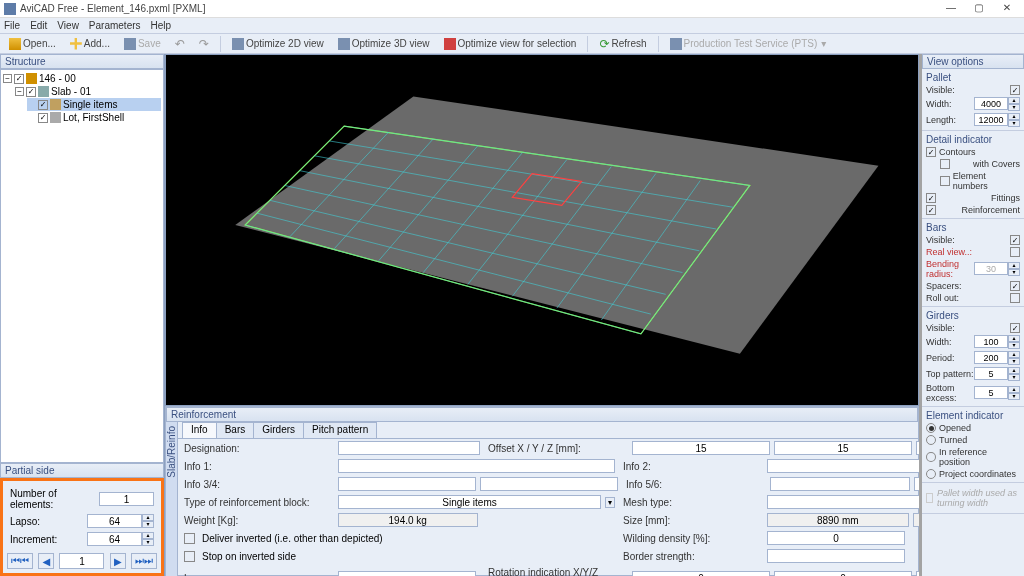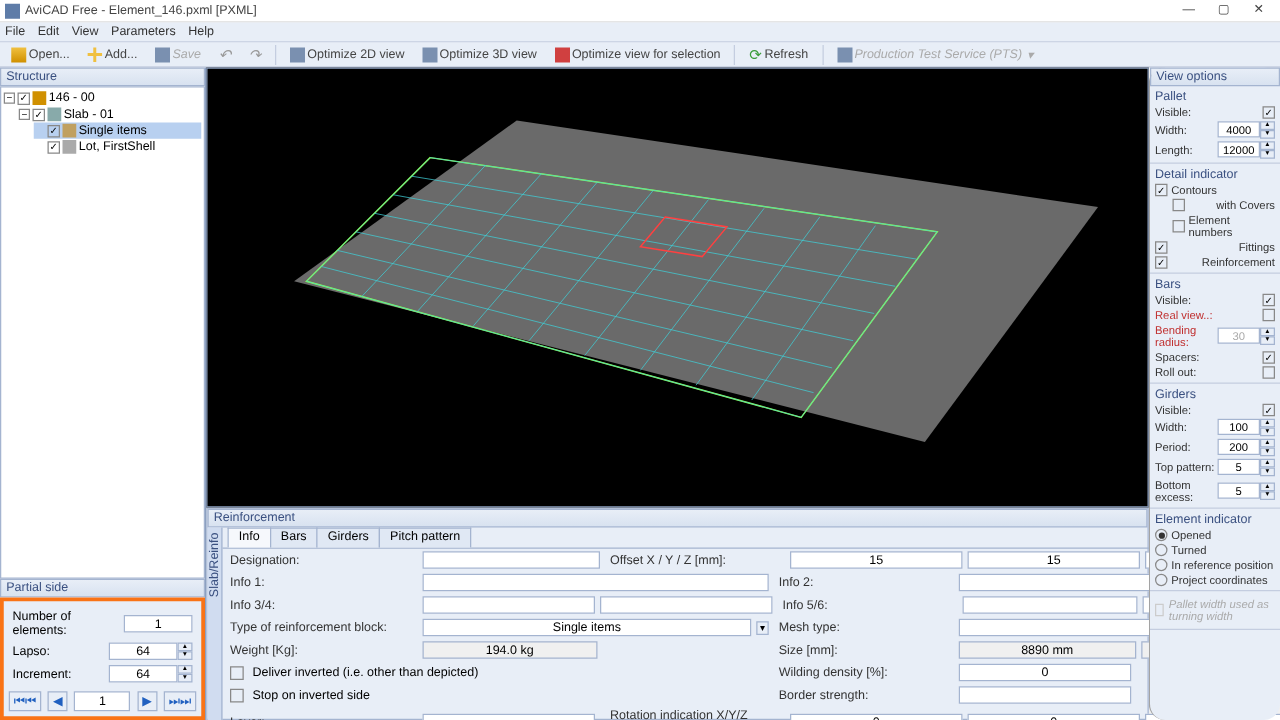--- a/index.html
+++ b/index.html
@@ -14,21 +14,21 @@
 .toolbar { background: #e8eef7; height: 20px; display: flex; align-items: center; padding: 0 4px; gap: 4px; border-bottom: 1px solid #c4cde0; }
 .tbtn { display: flex; align-items: center; gap: 2px; padding: 1px 4px; font-size: 10px; color: #444; border: 1px solid transparent; }
 .tbtn .ico { width: 12px; height: 12px; }
 .ico-open { background: linear-gradient(#f0c040, #d09000); }
 .ico-add { background: #f0c040; clip-path: polygon(40% 0, 60% 0, 60% 40%, 100% 40%, 100% 60%, 60% 60%, 60% 100%, 40% 100%, 40% 60%, 0 60%, 0 40%, 40% 40%); }
 .ico-save { background: #7a90b0; }
 .ico-undo, .ico-redo { color: #999; font-size: 12px; }
 .ico-opt { background: #7a90b0; }
 .ico-refresh { color: #3a9c3a; font-size: 12px; }
 .ico-red { background: #d04040; }
-.disabled { color: #aaa !important; font-style: italic; }
+.disabled { color: #aaa !important; }
 .sep { width: 1px; height: 16px; background: #c4cde0; margin: 0 2px; }
 .main { flex: 1; display: flex; min-height: 0; }
 .left-col { width: 165px; display: flex; flex-direction: column; border-right: 1px solid #8ca0c0; }
 .panel-head { background: linear-gradient(#e8eef7, #d8e2f0); border: 1px solid #a4b4d0; padding: 1px 4px; font-size: 10px; color: #3a5080; }
 .structure { flex: 1; background: #fff; overflow: auto; padding: 2px; border: 1px solid #a4b4d0; }
 .tree li { list-style: none; font-size: 10px; padding: 1px 0; display: flex; align-items: center; white-space: nowrap; }
 .tree ul { padding-left: 12px; }
 .tree .cb { width: 10px; height: 10px; border: 1px solid #888; margin-right: 2px; display: inline-flex; align-items: center; justify-content: center; font-size: 8px; }
 .tree .exp { width: 9px; height: 9px; border: 1px solid #888; margin-right: 2px; text-align: center; line-height: 7px; font-size: 8px; }
 .tree .tico { width: 11px; height: 11px; margin-right: 2px; }
@@ -53,21 +53,21 @@
 .tabs { display: flex; border-bottom: 1px solid #a4b4d0; padding-left: 4px; height: 17px; }
 .tab { border: 1px solid #a4b4d0; border-bottom: none; padding: 1px 8px; font-size: 10px; background: #e0e8f4; margin-right: -1px; }
 .tab.active { background: #f6f8fc; }
 .form-row { display: flex; padding: 2px 6px; gap: 8px; align-items: center; }
 .form-col { flex: 1; display: flex; align-items: center; gap: 4px; }
 .form-lbl { width: 150px; font-size: 10px; color: #333; }
 .form-lbl2 { width: 140px; font-size: 10px; color: #333; }
 .txt-in { flex: 1; height: 14px; border: 1px solid #a4b4d0; background: #fff; font-size: 10px; padding: 0 2px; text-align: center; }
 .txt-in.gray { background: #f0f0f0; }
 .chk { width: 11px; height: 11px; border: 1px solid #888; display: inline-flex; align-items: center; justify-content: center; font-size: 8px; margin-right: 3px; }
-.right-col { width: 105px; border-left: 1px solid #a3a3a3; background: #e8eef7; display: flex; flex-direction: column; border-radius: 13px; }
+.right-col { width: 105px; border-left: 3px solid #a3a3a3; background: #e8eef7; display: flex; flex-direction: column; }
 .rc-section { border-bottom: 1px solid #c4cde0; padding: 2px 4px; }
 .rc-h { font-size: 10px; color: #3a5080; padding: 1px 0; }
 .rc-row { display: flex; align-items: center; justify-content: space-between; padding: 1px 0; }
 .rc-lbl { font-size: 9px; color: #333; }
 .rc-lbl.red { color: #c03030; }
 .rc-cb { width: 10px; height: 10px; border: 1px solid #888; display: inline-flex; align-items: center; justify-content: center; font-size: 8px; }
 .rc-in { width: 34px; height: 13px; border: 1px solid #a4b4d0; text-align: center; font-size: 9px; }
 .rc-rad { width: 10px; height: 10px; border: 1px solid #888; border-radius: 50%; display: inline-flex; align-items: center; justify-content: center; }
 .rc-rad.on::after { content: ''; width: 5px; height: 5px; background: #333; border-radius: 50%; }
 .rc-note { font-size: 9px; color: #aaa; padding: 2px 0; font-style: italic; }

